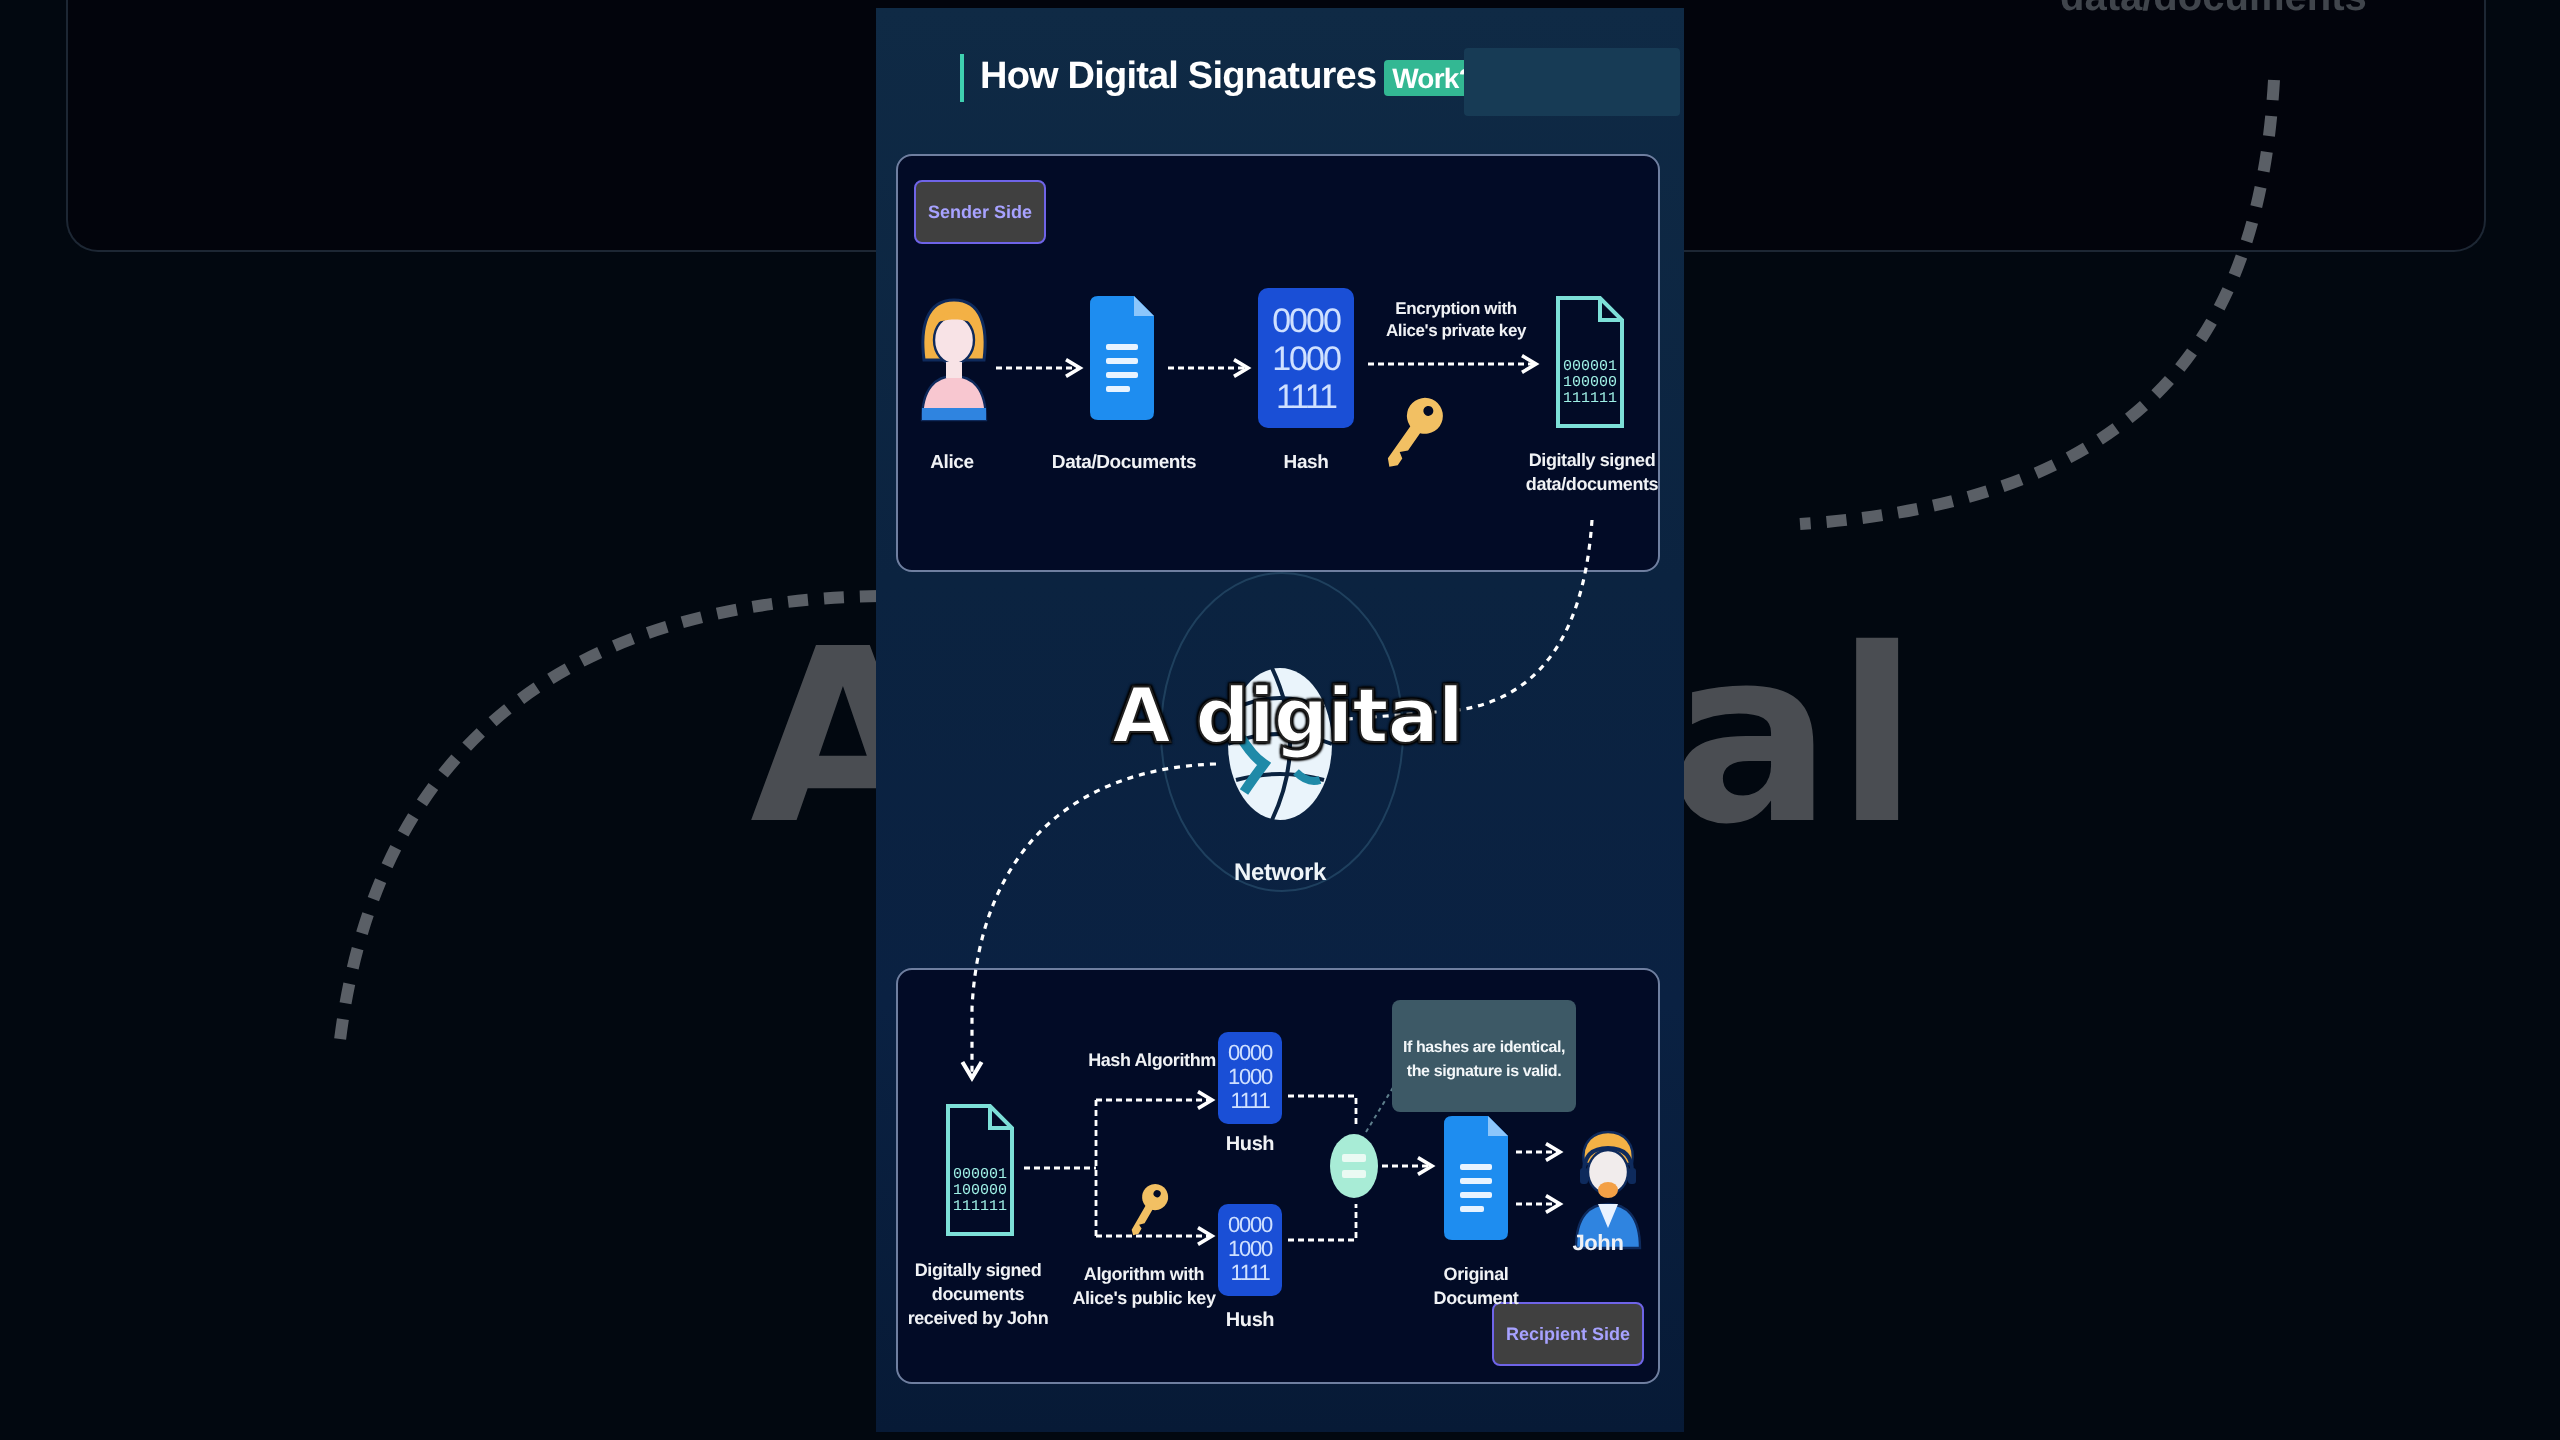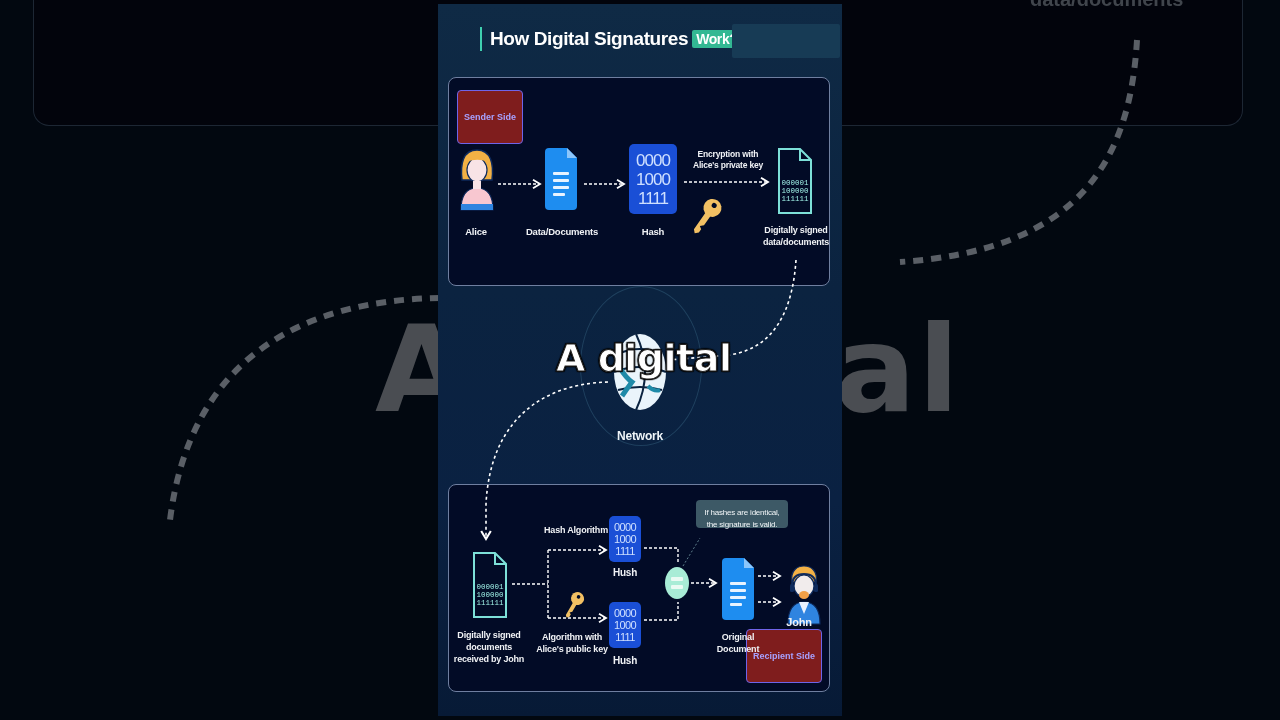--- a/index.html
+++ b/index.html
@@ -19,30 +19,30 @@
   .title-row { position: absolute; left: 6px; top: 20px; height: 30px; display: flex; align-items: center; margin-left: 36px; }
   .title-bar { width: 2px; height: 24px; background: #3fd0b0; margin-right: 8px; }
   .title { font-size: 19px; font-weight: 700; letter-spacing: -0.4px; color: #fff; }
   .title-hl { margin-left: 4px; background: #33b893; padding: 1px 4px; border-radius: 2px; font-size: 14px; font-weight: 700; letter-spacing: -0.4px; }
   .title-ghost { position: absolute; left: 294px; top: 20px; width: 108px; height: 34px; background: #173b55; border-radius: 2px; }
 
   .panel { position: absolute; left: 10px; width: 382px; background: #020b26; border: 1px solid #6f7fa0; border-radius: 8px; }
   .panel-sender { top: 73px; height: 209px; }
   .panel-recipient { top: 480px; height: 208px; }
 
-  .side-badge { position: absolute; font-size: 9px; font-weight: 700; color: #a7a2ff; border: 1.5px solid #6f64e8; border-radius: 4px; padding: 21px 6px; background: #7f1d1d; }
+  .side-badge { position: absolute; font-size: 9px; font-weight: 700; color: #a7a2ff; border: 1.5px solid #6f64e8; border-radius: 4px; padding: 10px 6px; background: #404040; }
 
   .lbl { position: absolute; font-size: 9.5px; font-weight: 700; color: #f0f2f5; text-align: center; line-height: 12px; letter-spacing: -0.2px; }
   .lbl-small { font-size: 10px; }
 
   .hash-box { position: absolute; background: #1a4fd6; border-radius: 5px; color: #cfe0ff; font-family: "Liberation Sans Narrow", "Liberation Sans", sans-serif; font-weight: 400; text-align: center; display: flex; flex-direction: column; justify-content: center; align-items: center; }
   .hash-big { width: 48px; height: 70px; font-size: 17px; line-height: 19px; letter-spacing: -1px; }
   .hash-sm { width: 32px; height: 46px; font-size: 11px; line-height: 12px; letter-spacing: -0.6px; }
 
-  .tooltip { position: absolute; left: 258px; top: 496px; width: 92px; height: 28px; background: #3d5966; border-radius: 4px; font-size: 8px; font-weight: 400; color: #f2f6f8; text-align: center; line-height: 12px; padding-top: 7px; letter-spacing: -0.2px; }
+  .tooltip { position: absolute; left: 258px; top: 496px; width: 92px; height: 56px; background: #3d5966; border-radius: 4px; font-size: 8px; font-weight: 700; color: #f2f6f8; text-align: center; line-height: 12px; padding-top: 18px; letter-spacing: -0.2px; }
 
   .network-ring { position: absolute; left: 142px; top: 282px; width: 122px; height: 160px; border: 1px solid rgba(70,120,150,0.35); border-radius: 50%; }
 
   .subtitle { position: absolute; left: 556px; top: 336px; font-size: 38px; font-weight: 700; color: #fff; font-family: "DejaVu Sans", sans-serif; letter-spacing: -0.5px; -webkit-text-stroke: 1px #222; text-shadow: 0 0 2px #000, 1px 1px 1px #000, -1px -1px 1px #000, 1px -1px 1px #000, -1px 1px 1px #000; white-space: nowrap; }
 
   svg.overlay { position: absolute; left: 0; top: 0; }
 </style>
 </head>
 <body>
 

